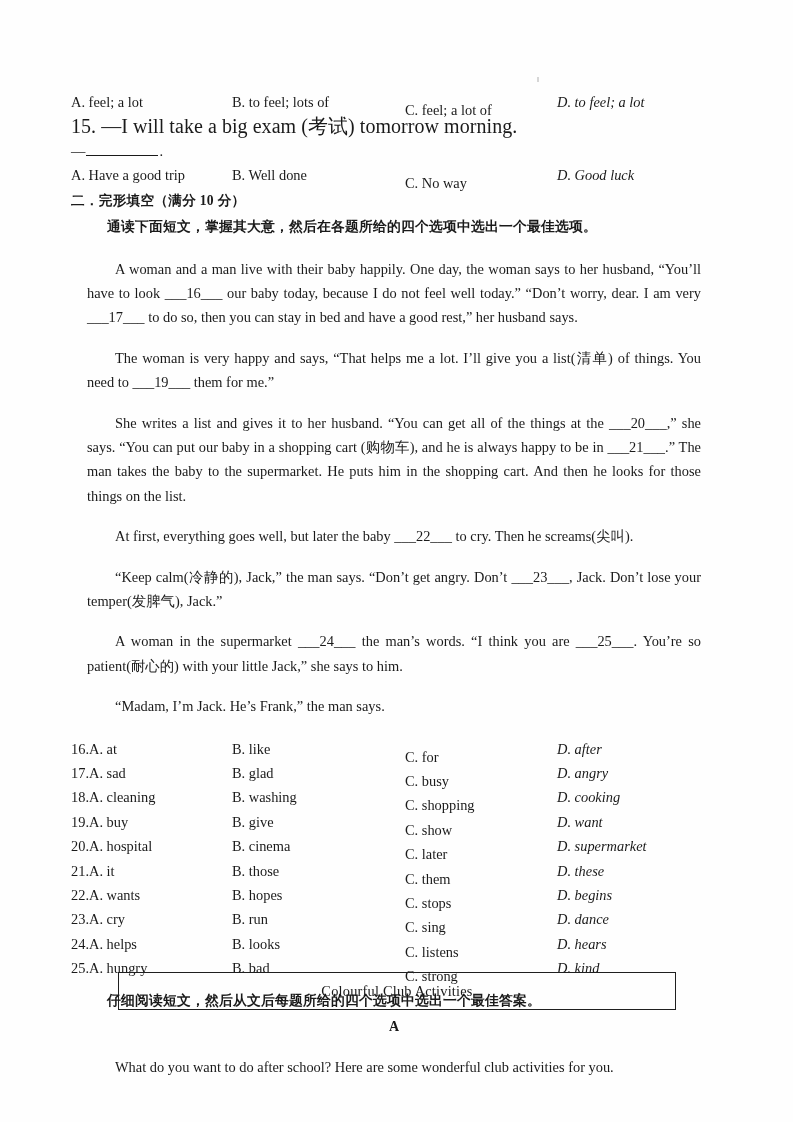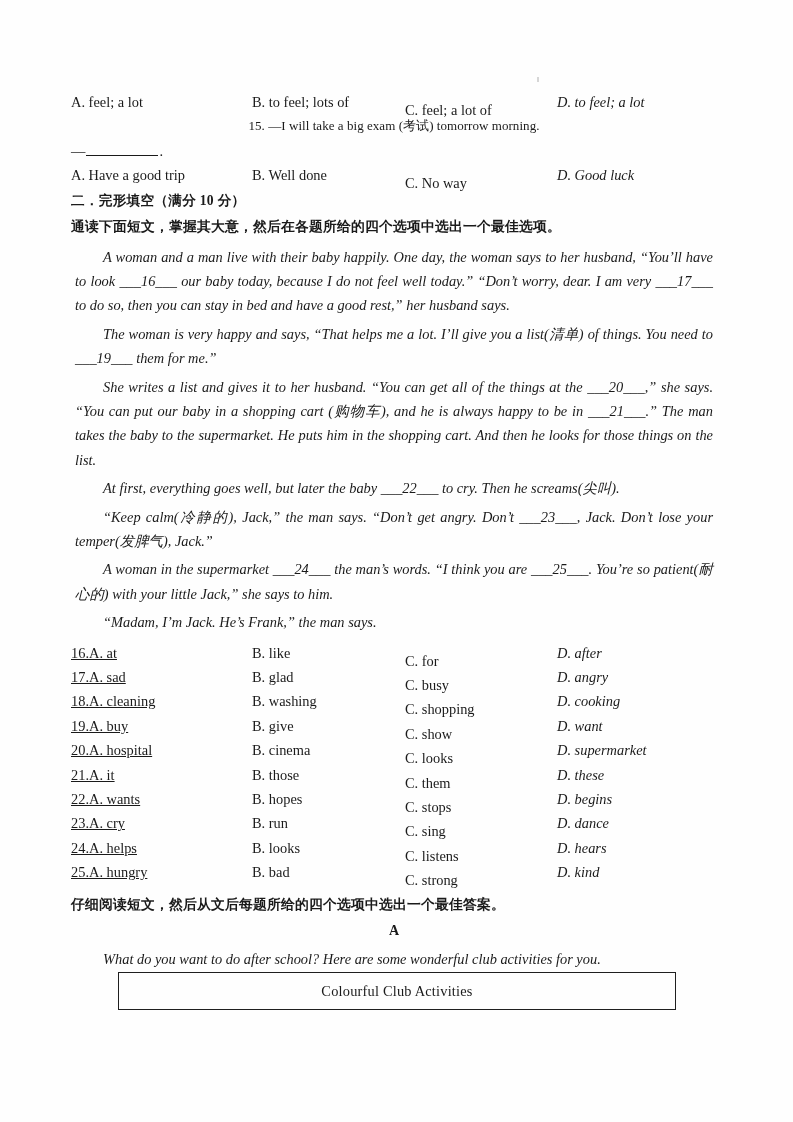--- a/index.html
+++ b/index.html
@@ -24,72 +24,71 @@
   }
   
   .content {
     position: absolute;
     left: 71px;
     top: 90px;
     width: 646px;
   }
   
   .line {
-    font-size: 13px;
+    font-size: 20px;
     line-height: 24.4px;
     white-space: nowrap;
     letter-spacing: 0.05px;
-    text-align: center;
   }
   .para {
     font-size: 14.4px;
     line-height: 24.4px;
     text-align: justify;
     text-justify: inter-word;
-    margin: 4px;
-    font-style: italic;
+    margin: 16px;
   }
   .para.indent { text-indent: 28px; }
 
   
   .optrow {
     position: relative;
     height: 24.4px;
     font-size: 14.4px;
     line-height: 24.4px;
     white-space: nowrap;
   }
   .optrow .col {
     position: absolute;
     top: 0;
   }
   .optrow .c0 { left: 0px; }
-  .optrow .c1 { left: 161px; margin-left: 20px; }
+  .optrow .c1 { left: 161px; }
   .optrow .c2 { left: 334px; margin-top: 8px; }
   .optrow .c3 { left: 486px; font-style: italic; }
 
   
-  .optrow.numbered .c0 { left: 0px; text-decoration: underline; }
+  .optrow.numbered .c0 { left: 0px; }
 
   
   .cn-head {
     font-family: Liberation Serif, serif;
     font-weight: bold;
     font-size: 13.6px;
     line-height: 25px;
     white-space: nowrap;
     letter-spacing: 0.3px;
   }
   .cn-sub {
     font-family: "DejaVu Sans", "Liberation Sans", sans-serif;
     font-weight: bold;
     font-size: 13.8px;
     line-height: 26px;
     white-space: nowrap;
     letter-spacing: 0.2px;
+    margin-left: 36px;
   }
 
   
   .answer-line {
     font-size: 14.4px;
     line-height: 24.4px;
     white-space: nowrap;
   }
   .blank-rule {
     display: inline-block;
@@ -207,21 +206,21 @@
     </div>
     <div class="optrow numbered">
       <span class="col c0"><span>19.</span><span>A. buy</span></span>
       <span class="col c1">B. give</span>
       <span class="col c2">C. show</span>
       <span class="col c3">D. want</span>
     </div>
     <div class="optrow numbered">
       <span class="col c0"><span>20.</span><span>A. hospital</span></span>
       <span class="col c1">B. cinema</span>
-      <span class="col c2">C. looks</span>
+      <span class="col c2">C. later</span>
       <span class="col c3">D. supermarket</span>
     </div>
     <div class="optrow numbered">
       <span class="col c0"><span>21.</span><span>A. it</span></span>
       <span class="col c1">B. those</span>
       <span class="col c2">C. them</span>
       <span class="col c3">D. these</span>
     </div>
     <div class="optrow numbered">
       <span class="col c0"><span>22.</span><span>A. wants</span></span>

